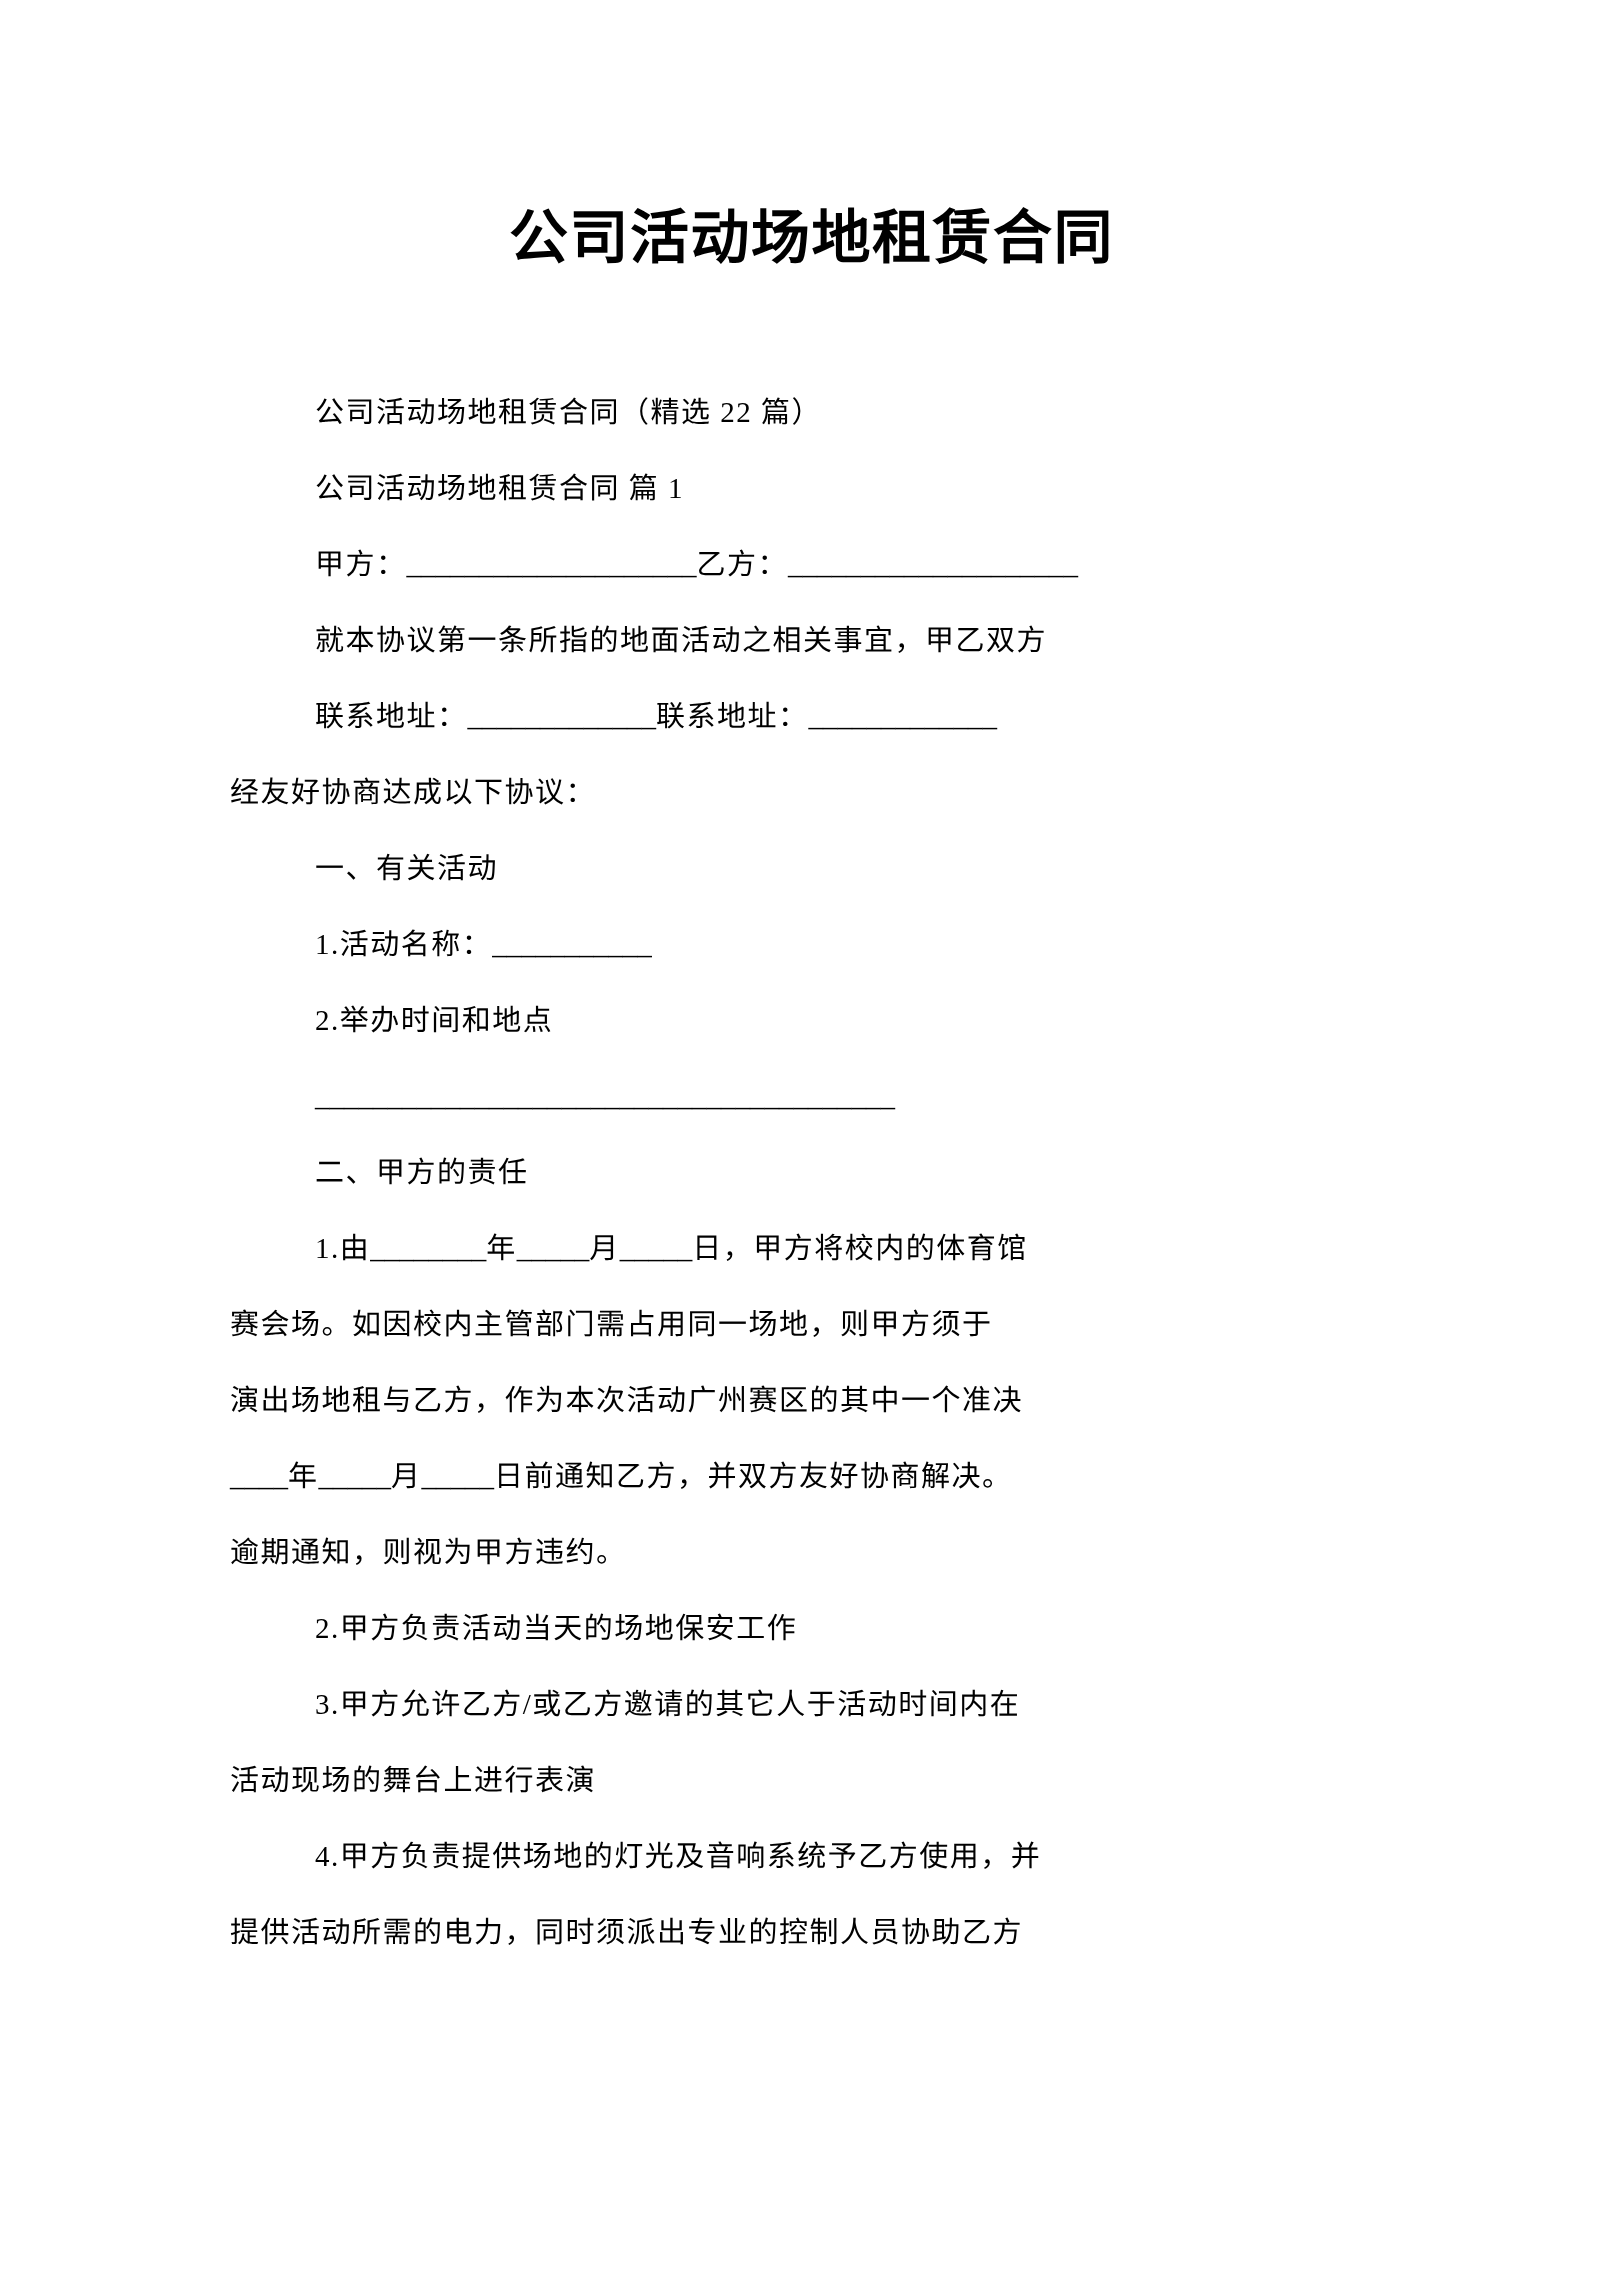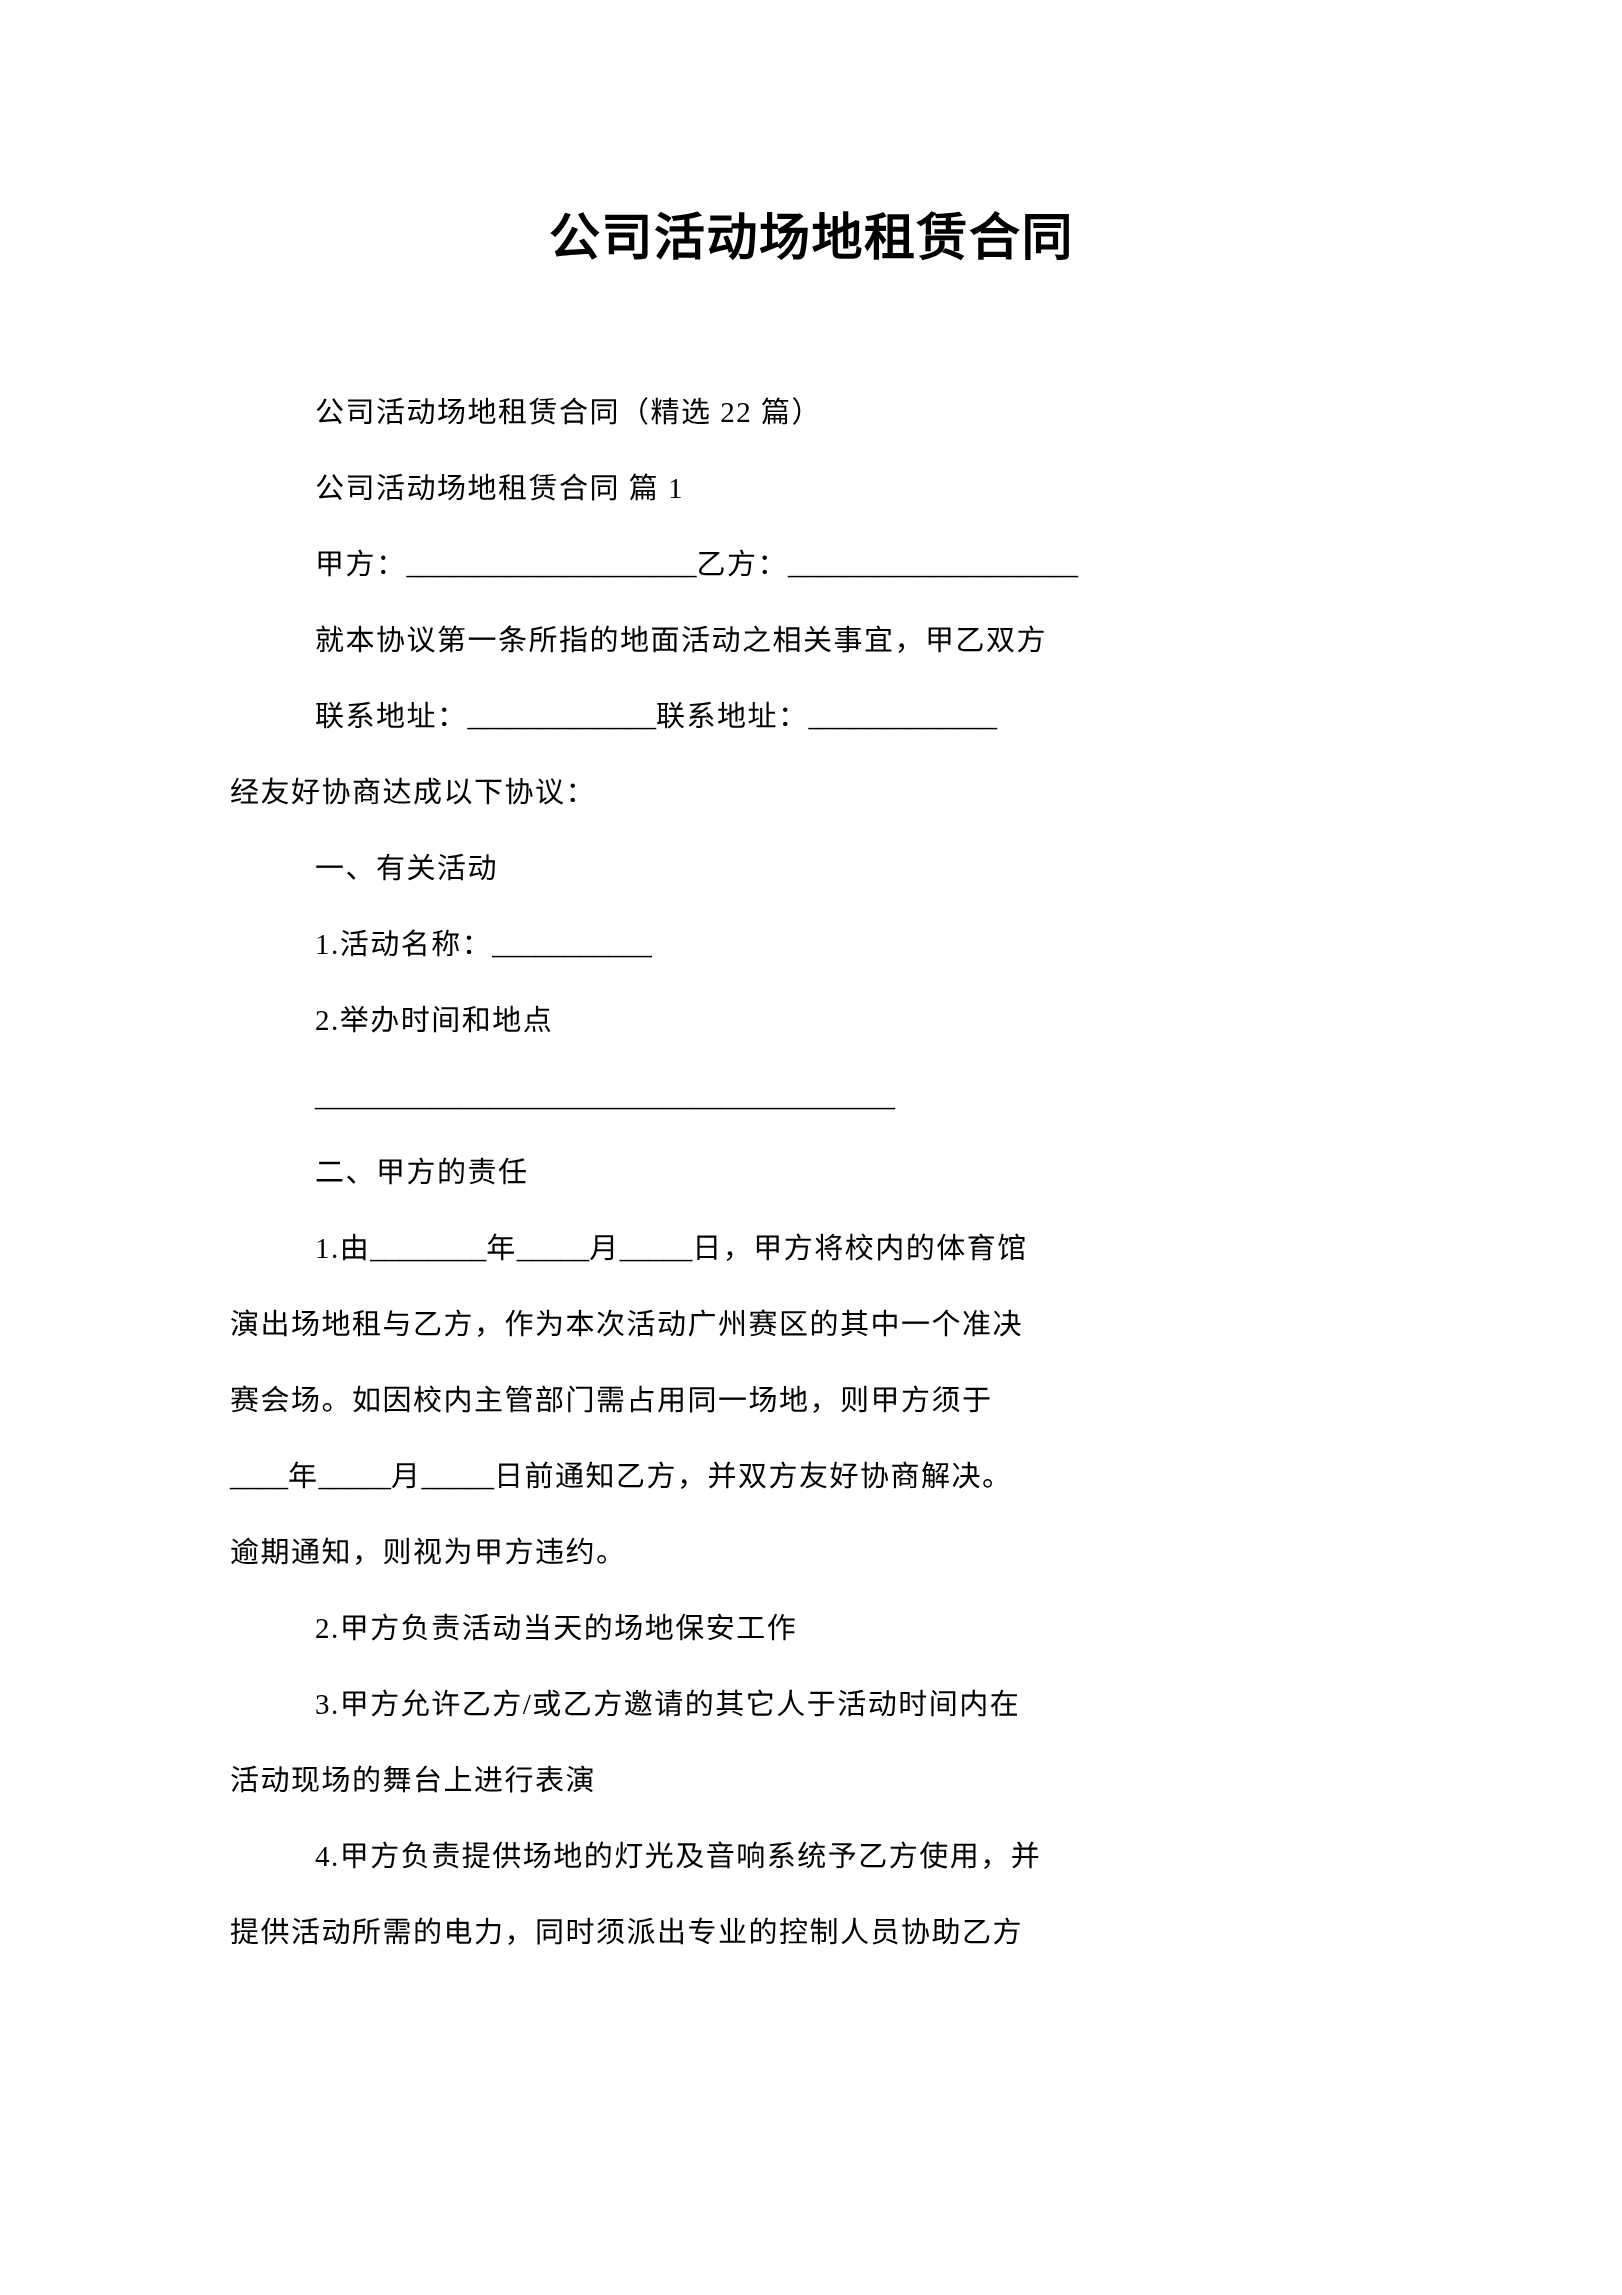--- a/index.html
+++ b/index.html
@@ -13,21 +13,21 @@
     height: 2295px;
     background: #ffffff;
     color: #000000;
     font-family: "Liberation Serif", serif;
     overflow: hidden;
   }
   .title {
     margin: 0;
     padding-top: 204px;
     text-align: center;
-    font-size: 51px;
+    font-size: 59px;
     line-height: 68px;
     font-weight: bold;
     letter-spacing: 1.5px;
     white-space: nowrap;
   }
   .body {
     margin-top: 102px;
     padding-left: 230px;
     padding-right: 113px;
     font-size: 29px;
@@ -56,22 +56,22 @@
       <div class="line indent">甲方：<span class="u">____________________</span>乙方：<span class="u">____________________</span></div>
       <div class="line indent">就本协议第一条所指的地面活动之相关事宜，甲乙双方</div>
       <div class="line indent">联系地址：<span class="u">_____________</span>联系地址：<span class="u">_____________</span></div>
       <div class="line">经友好协商达成以下协议：</div>
       <div class="line indent">一、有关活动</div>
       <div class="line indent">1.活动名称：<span class="u">___________</span></div>
       <div class="line indent">2.举办时间和地点</div>
       <div class="line indent"><span class="u">________________________________________</span></div>
       <div class="line indent">二、甲方的责任</div>
       <div class="line indent">1.由<span class="u">________</span>年<span class="u">_____</span>月<span class="u">_____</span>日，甲方将校内的体育馆</div>
+      <div class="line">赛会场。如因校内主管部门需占用同一场地，则甲方须于</div>
       <div class="line">演出场地租与乙方，作为本次活动广州赛区的其中一个准决</div>
-      <div class="line">赛会场。如因校内主管部门需占用同一场地，则甲方须于</div>
       <div class="line"><span class="u">____</span>年<span class="u">_____</span>月<span class="u">_____</span>日前通知乙方，并双方友好协商解决。</div>
       <div class="line">逾期通知，则视为甲方违约。</div>
       <div class="line indent">2.甲方负责活动当天的场地保安工作</div>
       <div class="line indent">3.甲方允许乙方/或乙方邀请的其它人于活动时间内在</div>
       <div class="line">活动现场的舞台上进行表演</div>
       <div class="line indent">4.甲方负责提供场地的灯光及音响系统予乙方使用，并</div>
       <div class="line">提供活动所需的电力，同时须派出专业的控制人员协助乙方</div>
     </div>
 </div>
 

